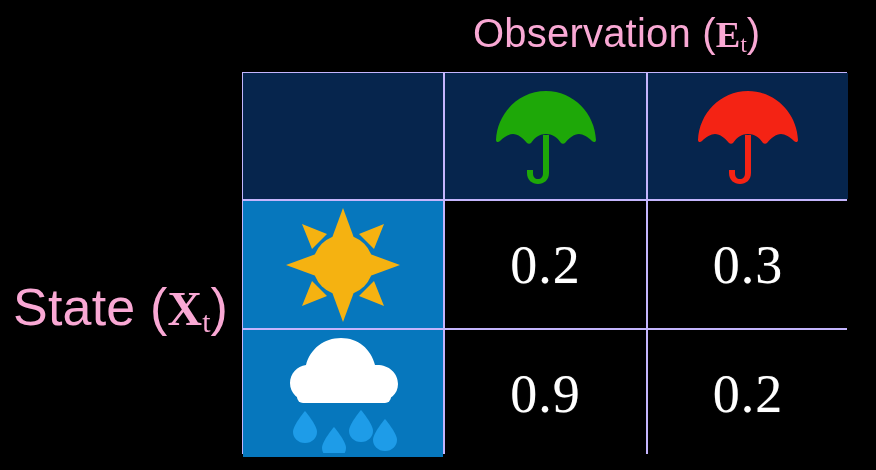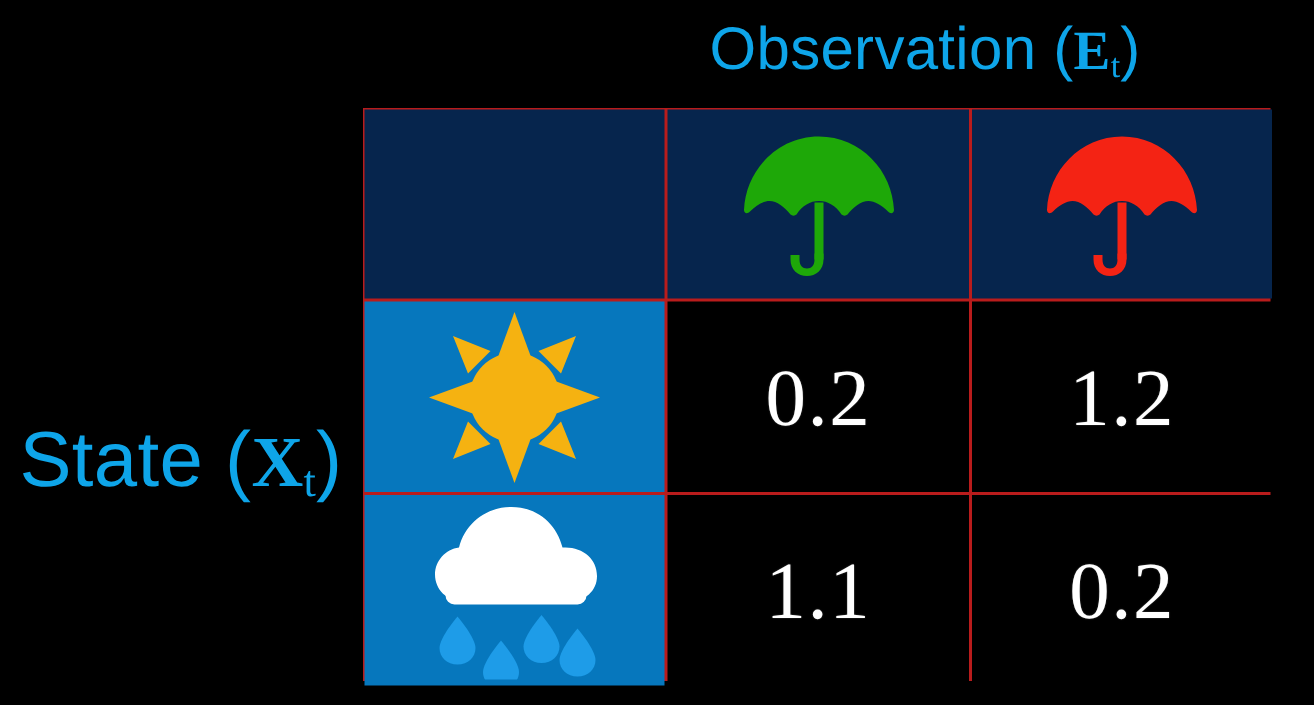--- a/index.html
+++ b/index.html
@@ -12,21 +12,21 @@
     width: 876px;
     height: 470px;
     overflow: hidden;
     font-family: "Liberation Sans", sans-serif;
     position: relative;
   }
 
   
   .axis-title {
     position: absolute;
-    color: #0ea5e9;
+    color: #f9a8d4;
     white-space: nowrap;
     font-family: "Liberation Sans", sans-serif;
     font-weight: 400;
     letter-spacing: 0.2px;
   }
   #obs-title {
     left: 473px;
     top: 9px;
     font-size: 40px;
     line-height: 48px;
@@ -52,21 +52,21 @@
     font-family: "Liberation Sans", sans-serif;
   }
 
   
   #matrix {
     position: absolute;
     left: 242px;
     top: 72px;
     width: 605px;
     height: 382px;
-    background: #b91c1c;
+    background: #c4b5fd;
     display: grid;
     grid-template-columns: 200px 201px 200px;
     grid-template-rows: 126px 127px 127px;
     gap: 2px;
     padding: 1px;
     box-sizing: border-box;
   }
   .cell {
     position: relative;
     overflow: hidden;
@@ -201,21 +201,21 @@
         </g>
       </svg>
     </span>
   </div>
 
   <div class="cell cell-val">
     <span class="value-text">0.2</span>
   </div>
 
   <div class="cell cell-val">
-    <span class="value-text">1.2</span>
+    <span class="value-text">0.3</span>
   </div>
 
   <div class="cell cell-rowhdr">
     <span class="icon-wrap">
       <svg width="128" height="118" viewBox="0 0 128 118" aria-hidden="true">
 
         <g fill="#ffffff">
           <path d="M30 66
                    C19 66 11 58 11 48
                    C11 39 18 31 27 30
@@ -232,20 +232,20 @@
           <path d="M26 76 C26 76 38 90 38 97 C38 103 33 108 26 108 C19 108 14 103 14 97 C14 90 26 76 26 76 Z"></path>
           <path d="M55 92 C55 92 67 106 67 113 C67 119 62 124 55 124 C48 124 43 119 43 113 C43 106 55 92 55 92 Z"></path>
           <path d="M82 75 C82 75 94 89 94 96 C94 102 89 107 82 107 C75 107 70 102 70 96 C70 89 82 75 82 75 Z"></path>
           <path d="M106 84 C106 84 118 98 118 105 C118 111 113 116 106 116 C99 116 94 111 94 105 C94 98 106 84 106 84 Z"></path>
         </g>
       </svg>
     </span>
   </div>
 
   <div class="cell cell-val">
-    <span class="value-text">1.1</span>
+    <span class="value-text">0.9</span>
   </div>
 
   <div class="cell cell-val">
     <span class="value-text">0.2</span>
   </div>
 
 </div>
 
 </body></html>

